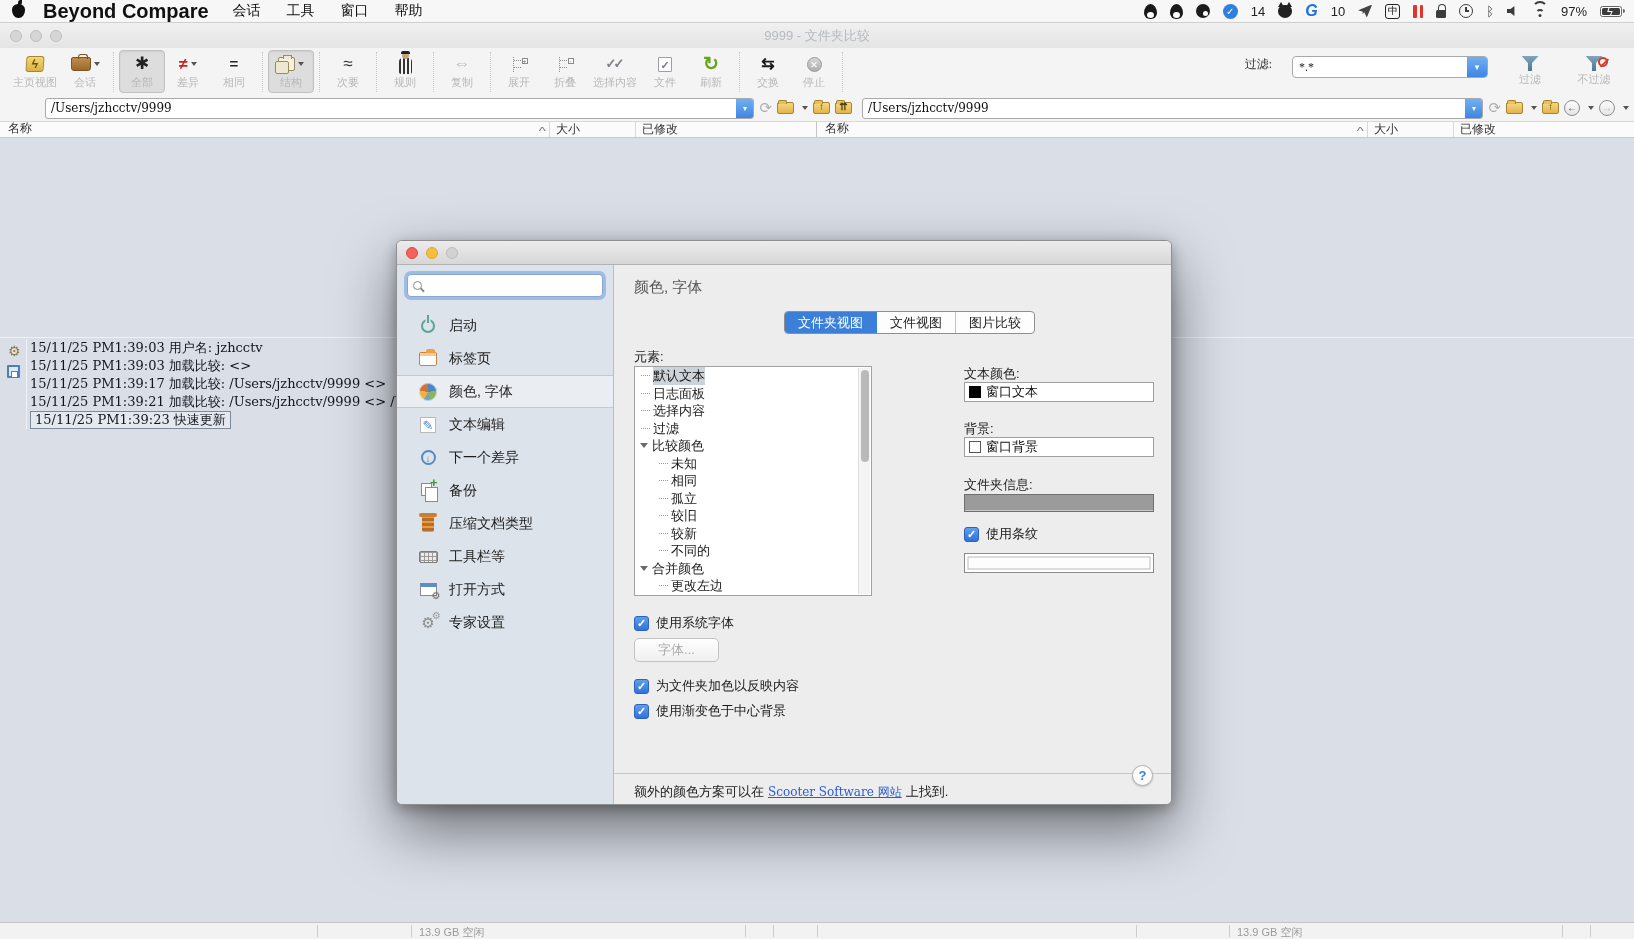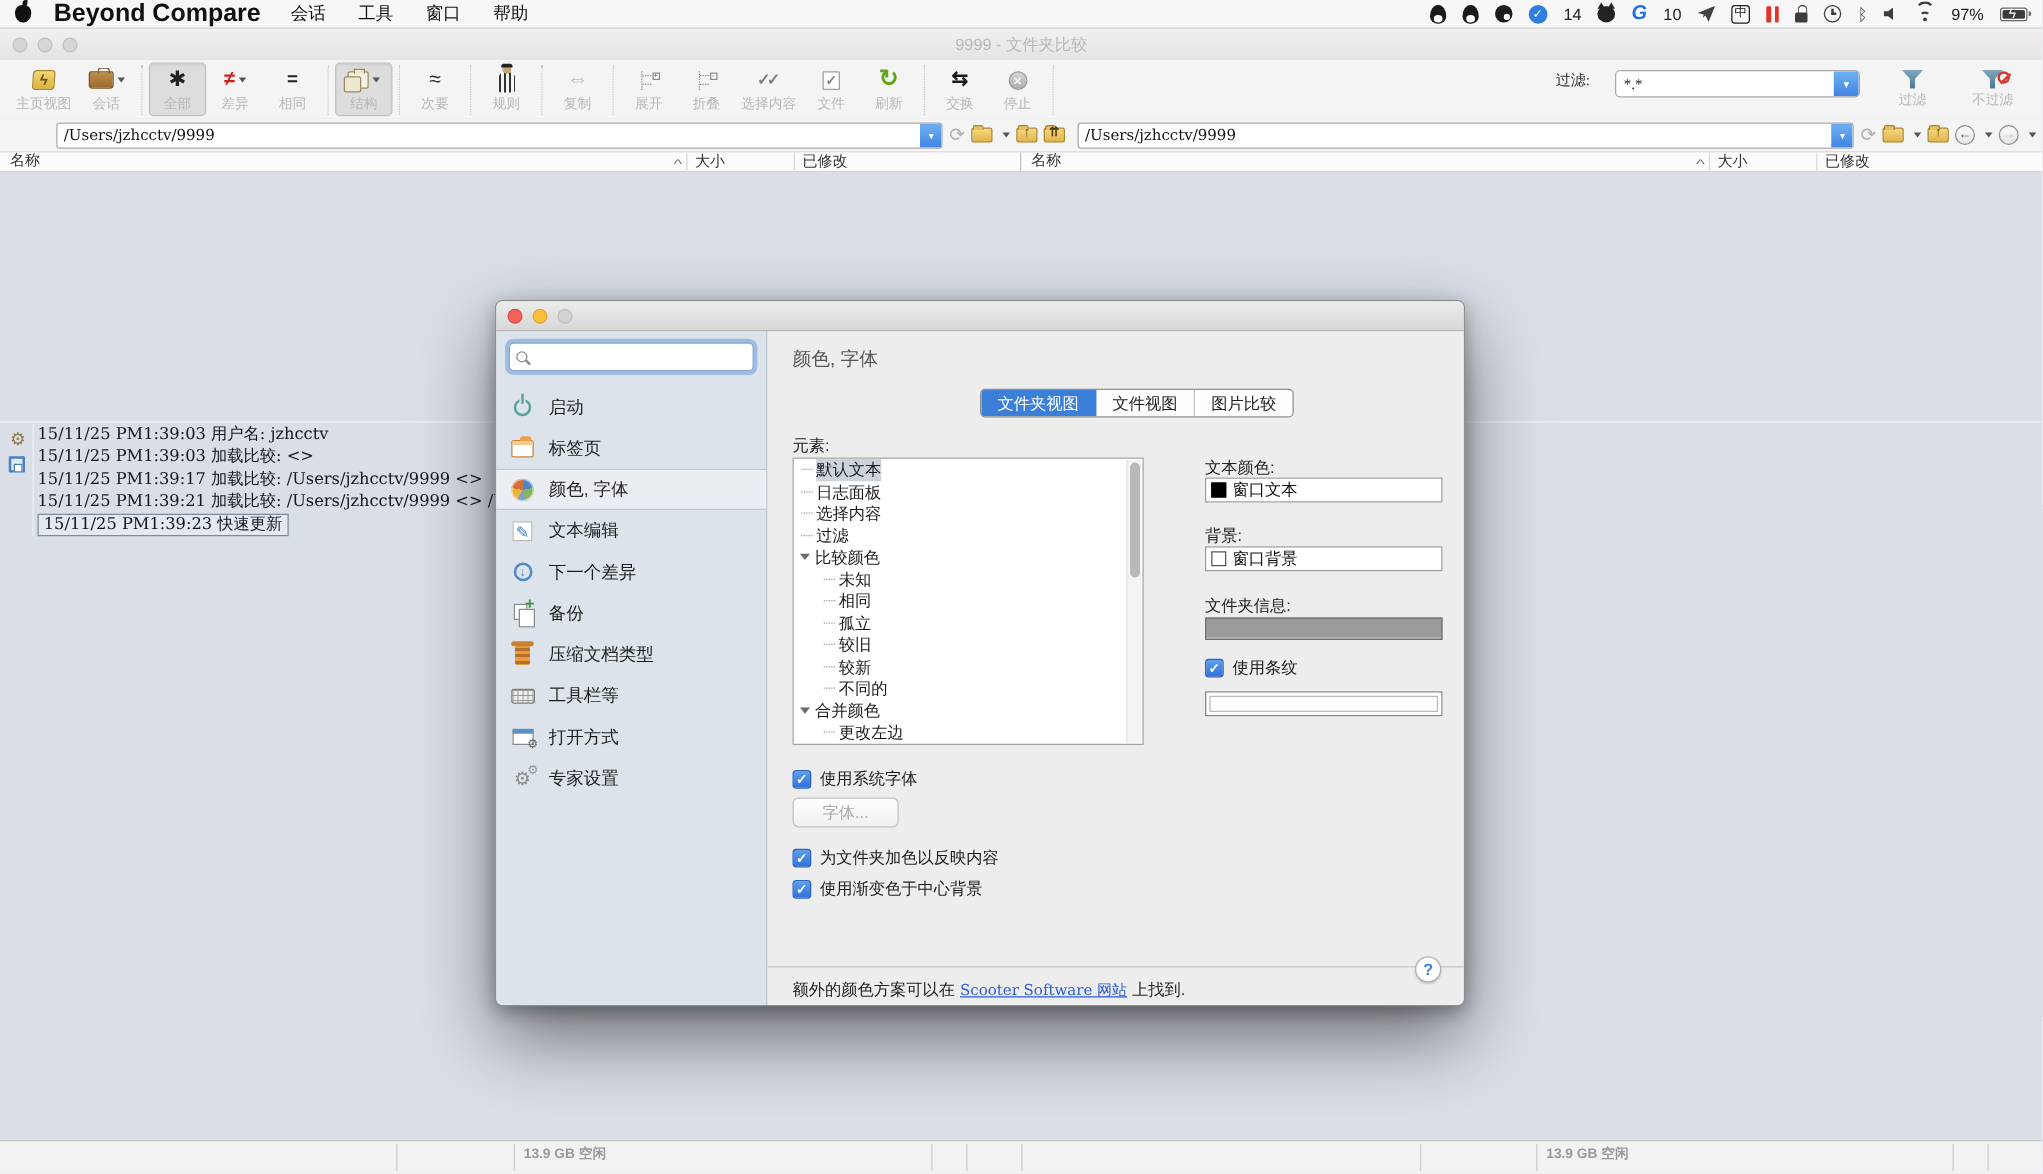--- a/index.html
+++ b/index.html
@@ -119,21 +119,21 @@
   .content { position:absolute; top:138px; left:0; right:0; bottom:17px; background:#d9dee7; }
   .log-sep { position:absolute; left:0; right:0; top:199px; border-top:1px solid #eef1f6; }
   .gutter-gear { position:absolute; left:8px; top:205px; font-size:14px; color:#8f7b42; }
   .floppy { position:absolute; left:7px; top:227px; width:13px; height:13px; border:2px solid #4a7fc0; background:#dce9f8; border-radius:1px; }
   .floppy::after { content:""; position:absolute; left:2px; top:4px; width:5px; height:5px; background:#fff; border:1px solid #4a7fc0; }
   .loglines { position:absolute; left:26px; top:201px; right:0; font-family:"DejaVu Serif",serif; font-size:13px; color:#14151f; border-left:1px solid #eef1f6; padding-left:3px; }
   .logline { height:18px; line-height:18px; white-space:nowrap; }
   .logline.selected { display:inline-block; border:1px solid #7f8a9a; background:#e4e8ef; padding:0 4px; height:18px; line-height:16px; }
 
   
-  .statusbar { position:absolute; bottom:0; left:0; right:0; height:27px; background:#f2f2f2; border-top:1px solid #c5c5c5; font-size:11px; color:#9a9a9a;font-weight:bold; }
+  .statusbar { position:absolute; bottom:0; left:0; right:0; height:17px; background:#f2f2f2; border-top:1px solid #c5c5c5; font-size:11px; color:#9a9a9a; }
   .statusbar .div { position:absolute; top:2px; bottom:2px; width:1px; background:#cccccc; }
   .statusbar .txt { position:absolute; top:2px; }
 
   
   .dialog { position:absolute; left:396px; top:240px; width:776px; height:565px; background:#ededed;
     border:1px solid #8f8f8f; border-radius:6px; overflow:hidden; z-index:40;
     box-shadow:0 25px 60px rgba(0,0,0,.5), 0 4px 14px rgba(0,0,0,.3); }
   .dlg-titlebar { height:24px; background:linear-gradient(#ececec,#d7d7d7); border-bottom:1px solid #b2b2b2;
     display:flex; align-items:center; padding:0 9px; position:relative; }
   .dtl { width:12px; height:12px; border-radius:50%; margin-right:8px; }
@@ -141,21 +141,21 @@
   .dtl.yellow { background:#f9be3b; border:1px solid #dfa536; }
   .dtl.gray { background:#d2d2d2; border:1px solid #bdbdbd; }
   .dlg-title { position:absolute; left:0; right:0; text-align:center; font-size:13px; color:#3c3c3c; }
   .dlg-body { display:flex; height:540px; }
   .dlg-side { width:217px; background:#dde3ea; border-right:1px solid #b7bdc5; padding-top:9px; position:relative; }
   .searchbox { margin:0 10px 12px; height:23px; background:#fff; border:1px solid #88a8d2; border-radius:4px;
     box-shadow:0 0 0 3px rgba(98,151,219,.5); display:flex; align-items:center; padding-left:5px; gap:4px; }
   .mag { width:9px; height:9px; border:1.5px solid #8a8a8a; border-radius:50%; position:relative; flex:none; }
   .mag::after { content:""; position:absolute; width:5px; height:1.5px; background:#8a8a8a; transform:rotate(45deg); right:-4px; bottom:-1px; }
   .searchbox input { border:none; outline:none; flex:1; height:18px; font-size:13px; background:transparent; }
-  .side-item { height:33px; display:flex; align-items:center; gap:11px; padding-left:11px; font-size:14px; color:#1d1d1d; }
+  .side-item { height:33px; display:flex; align-items:center; gap:11px; padding-left:21px; font-size:14px; color:#1d1d1d; }
   .side-item.selected { background:#eaeef3; border-top:1px solid #c3c9d1; border-bottom:1px solid #c3c9d1; }
   .sic { width:20px; height:20px; display:flex; align-items:center; justify-content:center; flex:none; }
   .ic-power { width:14px; height:14px; border:2.5px solid #5ba39b; border-radius:50%; position:relative; }
   .ic-power::before { content:""; position:absolute; top:-6px; left:50%; margin-left:-1.25px; width:2.5px; height:8px; background:#5ba39b; box-shadow:0 0 0 1.5px #dde3ea; }
   .ic-tabs { width:18px; height:14px; background:#fff; border:1px solid #c0883c; border-radius:2px; position:relative; }
   .ic-tabs::before { content:""; position:absolute; top:-4px; right:1px; width:9px; height:4px; background:#ed9f49; border-radius:2px 2px 0 0; }
   .ic-tabs::after { content:""; position:absolute; top:0; left:0; right:0; height:3px; background:#f6c98e; }
   .ic-pie { width:18px; height:18px; border-radius:50%;
     background:conic-gradient(#4c86c6 0 22%, #8ab55e 22% 45%, #7ba0c0 45% 58%, #e9b53e 58% 78%, #d3703b 78% 100%);
     box-shadow:inset 0 0 0 1px rgba(255,255,255,.5); }
@@ -175,21 +175,21 @@
   .ic-gears { color:#8a8a8a; font-size:15px; position:relative; }
   .ic-gears::after { content:"⚙"; position:absolute; right:-6px; top:-4px; font-size:10px; color:#9a9a9a; }
 
   .dlg-main { flex:1; position:relative; background:#ededed; }
   .dlg-header { position:absolute; left:20px; top:13px; font-size:15px; color:#555; }
   .tabs { position:absolute; left:170px; top:46px; height:23px; display:flex; border:1px solid #8f8f8f; border-radius:4px; overflow:hidden; background:#fdfdfd; }
   .tab { padding:0 13px; display:flex; align-items:center; font-size:13px; color:#222; border-right:1px solid #c2c2c2; }
   .tab:last-child { border-right:none; }
   .tab.selected { background:#3b7fd9; color:#fff; border-right-color:#3b7fd9; }
   .lbl { position:absolute; font-size:13px; color:#222; }
-  .tree { position:absolute; left:20px; top:101px; width:281px; height:230px; background:#fff; border:1px solid #a2a2a2; overflow:hidden; font-size:13px; color:#1a1a1a; }
+  .tree { position:absolute; left:20px; top:101px; width:238px; height:230px; background:#fff; border:1px solid #a2a2a2; overflow:hidden; font-size:13px; color:#1a1a1a; }
   .trow { height:17.5px; line-height:17.5px; display:flex; align-items:center; white-space:nowrap; }
   .trow .stub { display:inline-block; width:9px; border-top:1px dotted #9a9a9a; margin:0 3px 0 6px; flex:none; }
   .trow.d1 .stub { margin-left:24px; }
   .trow .exp { width:0; height:0; border-left:4px solid transparent; border-right:4px solid transparent; border-top:5px solid #6a6a6a; margin:0 4px 0 5px; flex:none; }
   .trow.selected span.tl2 { background:#cdd3da; }
   .tree-scroll { position:absolute; right:1px; top:1px; bottom:1px; width:12px; background:#f4f4f4; border-left:1px solid #e0e0e0; }
   .tree-scroll i { position:absolute; left:1.5px; top:2px; width:8px; height:92px; background:#b9b9b9; border-radius:4px; }
   .rcol-field { position:absolute; left:350px; width:190px; height:20px; background:#fff; border:1px solid #9f9f9f; display:flex; align-items:center; gap:5px; padding-left:4px; font-size:13px; color:#111; }
   .swatch { width:12px; height:12px; flex:none; }
   .graybar { position:absolute; left:350px; width:190px; height:18px; background:#9b9b9b; border:1px solid #707070; box-shadow:inset 0 -1px 0 #c9c9c9; }

